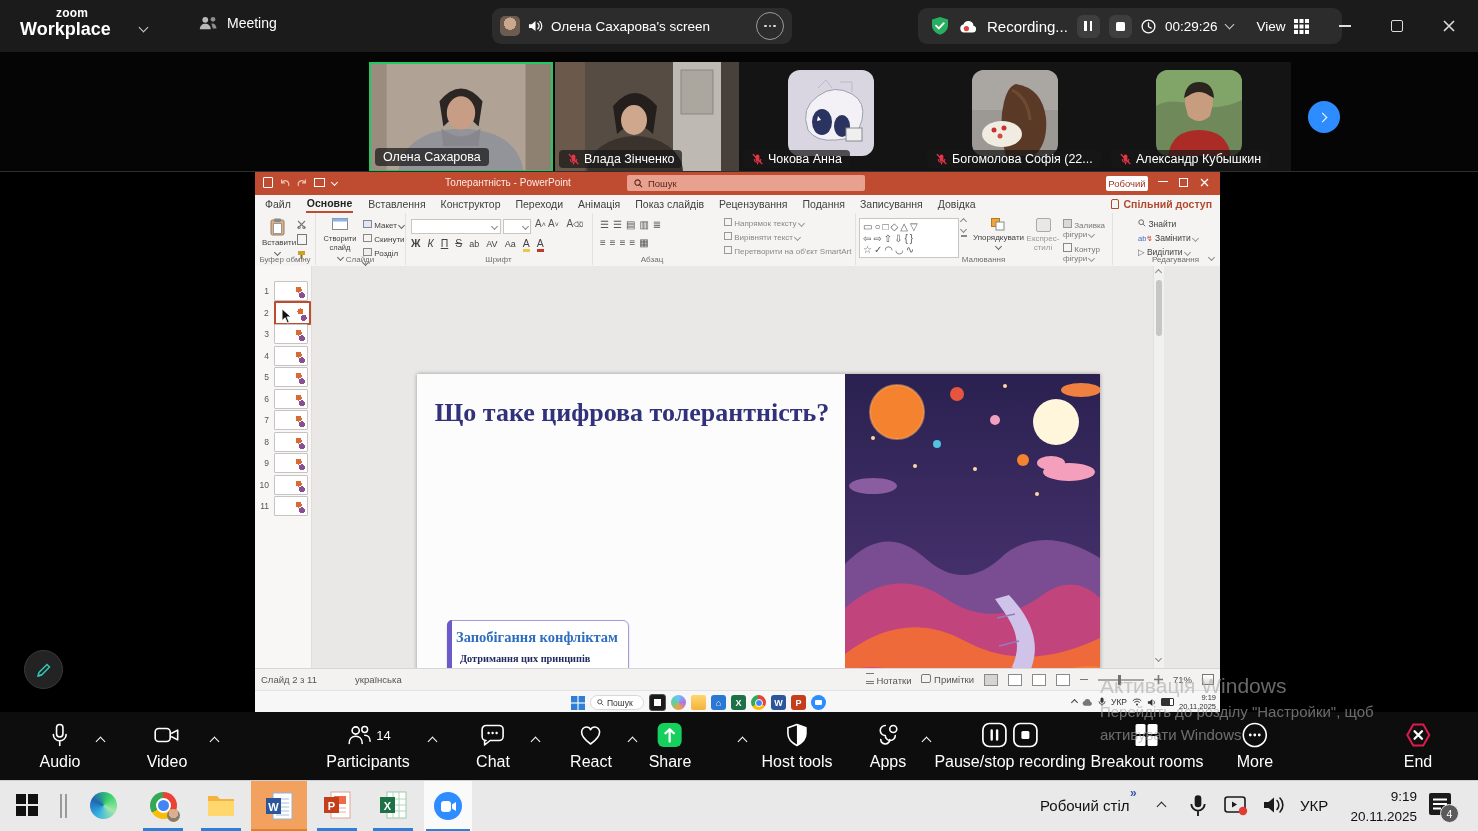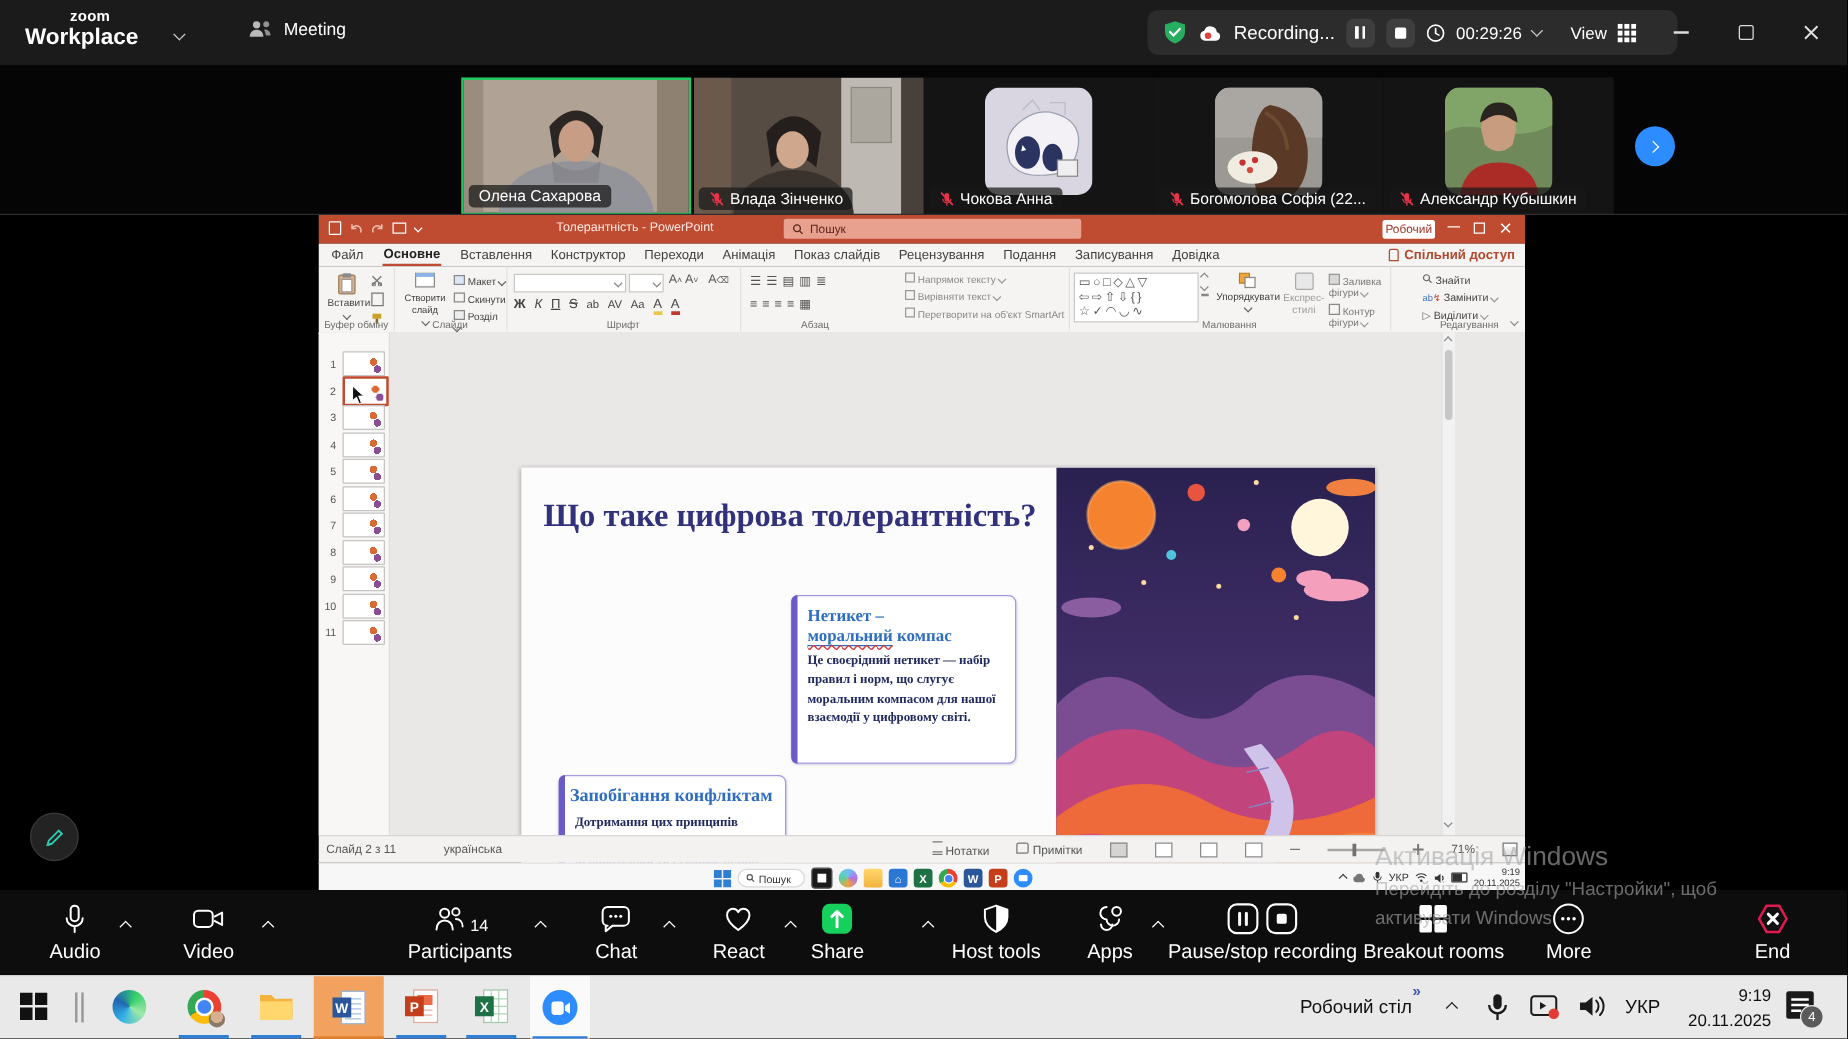--- a/index.html
+++ b/index.html
@@ -87,20 +87,33 @@
     <div class="ab" style="left:198px;top:14px;display:flex;align-items:center;gap:9px">
       <svg width="20" height="18" viewBox="0 0 22 18">
         <circle cx="8" cy="5.5" r="3.2" fill="#b9b9b9"></circle>
           <path d="M2 16c0-4 2.7-6.2 6-6.2s6 2.2 6 6.2z" fill="#b9b9b9"></path>
         <circle cx="16.5" cy="5" r="2.6" fill="#8f8f8f"></circle>
           <path d="M14.7 9.6c3-.4 5.6 1.8 5.6 5.4h-4" fill="#8f8f8f"></path>
       </svg>
       <span style="font-size:14px;color:#fff">Meeting</span>
     </div>
 
+    <div class="ab pill" style="left:492px;top:8px;width:284px;height:36px;padding:0 8px;gap:8px">
+      <span style="width:20px;height:20px;border-radius:5px;flex:none;background:radial-gradient(circle at 50% 38%,#caa88e 0 38%,#6e5b50 39% 100%)"></span>
+      <svg width="15" height="14" viewBox="0 0 16 14">
+        <path d="M1 5v4h3l4 3.4V1.6L4 5z" fill="#fff"></path>
+        <path d="M10.5 4a4 4 0 0 1 0 6M12.6 2.2a6.6 6.6 0 0 1 0 9.6" stroke="#fff" fill="none" stroke-width="1.3" stroke-linecap="round"></path>
+      </svg>
+      <span style="font-size:13.5px;color:#fff;flex:1">Олена Сахарова's screen</span>
+      <span style="width:26px;height:26px;border:1.4px solid #9a9a9a;border-radius:50%;display:flex;align-items:center;justify-content:center;gap:2px;color:#ddd">
+        <i class="dot"></i>
+          <i class="dot"></i>
+          <i class="dot"></i>
+      </span>
+    </div>
 
     <div class="ab pill" style="left:918px;top:8px;width:400px;height:36px;padding:0 12px;gap:9px">
       <svg width="20" height="20" viewBox="0 0 20 20">
         <path d="M10 1l8 2.6v5.6c0 4.6-3.2 7.8-8 9.6-4.8-1.8-8-5-8-9.6V3.6z" fill="#27ae60"></path>
         <path d="M6 9.6l2.8 2.8 5-5.2" stroke="#fff" stroke-width="1.8" fill="none" stroke-linecap="round"></path>
       </svg>
       <svg width="19" height="15" viewBox="0 0 19 15">
         <path d="M5 13.5a4 4 0 0 1-.6-7.9 5.2 5.2 0 0 1 10.1 1.2 3.4 3.4 0 0 1-.7 6.7z" fill="#fff"></path>
         <circle cx="7.4" cy="9.6" r="2.6" fill="#e0443a"></circle>
       </svg>
@@ -475,27 +488,20 @@
           </div>
         <svg class="ab" style="left:26px;top:42px" width="11" height="16" viewBox="0 0 12 18">
           <path d="M1 1v13l3.5-3 2.5 6 2-1-2.5-6H11z" fill="#111" stroke="#fff" stroke-width="0.9"></path>
         </svg>
       </div>
 
       <div class="slide">
         <div class="stitle">Що таке цифрова толерантність?</div>
 
 
-        <div class="card" style="left:216px;top:102px;width:180px;height:135px">
-          <div class="chead">
-            <span>Нетикет –</span><br>
-            <span class="misp">моральний</span><span> компас</span>
-          </div>
-          <div class="cbody">Це своєрідний нетикет — набір правил і норм, що слугує моральним компасом для нашої взаємодії у цифровому світі.</div>
-        </div>
 
         <div class="card" style="left:30px;top:246px;width:182px;height:104px">
           <div class="chead" style="font-size:14.5px;margin-left:-4px">Запобігання конфліктам</div>
           <div class="cbody">Дотримання цих принципів допомагає уникнути конфліктів, непорозумінь та створює більш гармонійне онлайн-середовище.</div>
         </div>
 
         <svg class="ab" style="left:428px;top:0" width="255" height="382" viewBox="0 0 255 382" preserveAspectRatio="none">
           <defs>
             <linearGradient id="sky" x1="0" y1="0" x2="0" y2="1">
               <stop offset="0" stop-color="#2a2150"></stop>
@@ -544,21 +550,21 @@
       <div class="ab" style="left:898px;top:0;width:10px;height:402px;background:#f1f1f1;border-left:1px solid #e0e0e0">
         <span class="chv up s ab" style="left:2px;top:4px;color:#888"></span>
         <i class="ab" style="left:2px;top:14px;width:6px;height:56px;background:#c6c6c6;border-radius:3px"></i>
         <span class="chv down s ab" style="left:2px;top:390px;color:#888"></span>
       </div>
     </div>
 
     <div class="ab statusbar">
       <span>Слайд 2 з 11</span>
       <span style="margin-left:38px">українська</span>
-      <span style="margin-left:auto;display:flex;align-items:center;gap:22px">
+      <span style="margin-left:auto;display:flex;align-items:center;gap:10px">
         <span><i style="display:inline-block;width:8px;height:7px;border-top:1px solid #777;border-bottom:3px double #777"></i> <span>Нотатки</span></span>
         <span><i style="display:inline-block;width:8px;height:7px;border:1px solid #777;border-radius:2px 2px 2px 0"></i> <span>Примітки</span></span>
         <span class="vico" style="background:#d6d4d2"></span>
         <span class="vico"></span>
         <span class="vico"></span>
         <span class="vico"></span>
         <i style="width:8px;height:1.6px;background:#777"></i>
         <span style="display:inline-block;width:46px;height:2px;background:#a8a6a4;position:relative">
           <i style="position:absolute;left:20px;top:-4px;width:3.5px;height:10px;background:#707070"></i>
         </span>
@@ -647,21 +653,21 @@
     <div class="tbi" style="left:167px">
       <svg width="28" height="26" viewBox="0 0 28 26">
           <rect x="2.5" y="6.5" width="15" height="13" rx="3.5" stroke="#fff" fill="none" stroke-width="1.6"></rect>
           <path d="M18.5 11.5l6.5-3.4v9.8l-6.5-3.4" stroke="#fff" fill="none" stroke-width="1.6" stroke-linejoin="round"></path>
         </svg>
       <span class="tbl">Video</span>
     </div>
     <span class="tbchv chv up" style="left:211px"></span>
 
     <div class="tbi" style="left:368px">
-      <span style="display:flex;align-items:flex-end;gap:4px">
+      <span style="display:flex;align-items:center;gap:4px">
         <svg width="27" height="26" viewBox="0 0 27 26">
             <circle cx="10.5" cy="8.5" r="3.6" stroke="#fff" fill="none" stroke-width="1.6"></circle>
             <path d="M4 21.5c0-4.6 3-7.2 6.5-7.2s6.5 2.6 6.5 7.2" stroke="#fff" fill="none" stroke-width="1.6" stroke-linecap="round"></path>
             <circle cx="19.5" cy="7.5" r="2.9" stroke="#fff" fill="none" stroke-width="1.5"></circle>
             <path d="M19.5 13.2c3.2 0 5.4 2.4 5.4 6" stroke="#fff" fill="none" stroke-width="1.5" stroke-linecap="round"></path>
           </svg>
         <span style="font-size:13px;margin-top:1px">14</span>
       </span>
       <span class="tbl">Participants</span>
     </div>

